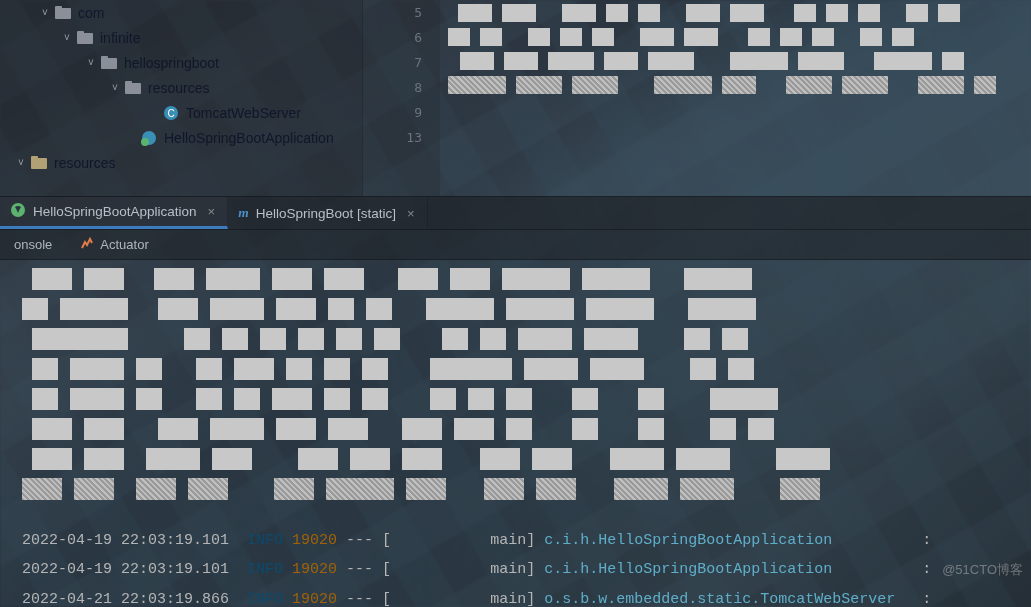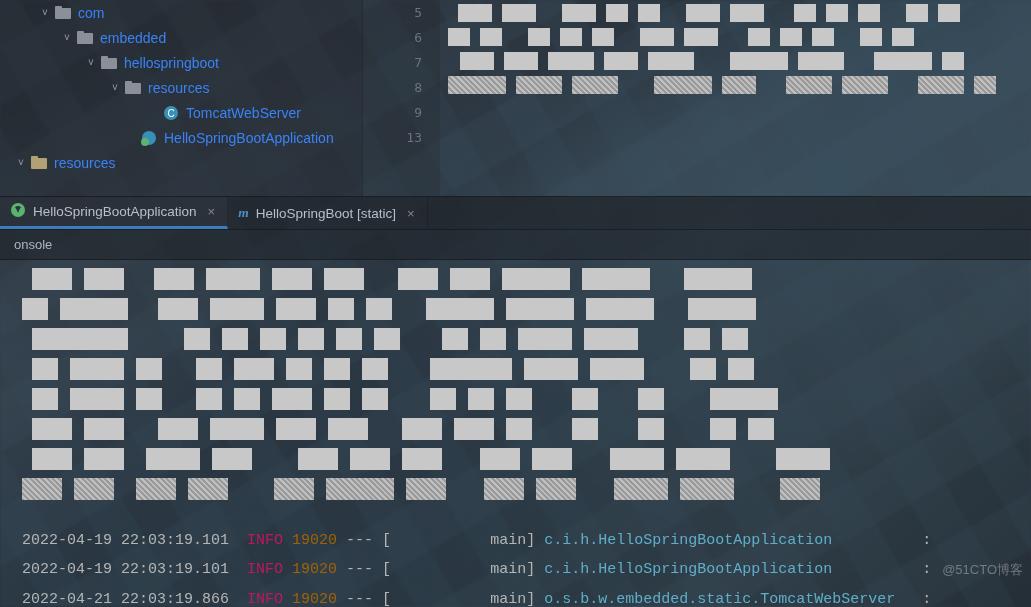--- a/index.html
+++ b/index.html
@@ -30,21 +30,21 @@
 }
 .top-area { position: relative; display: flex; height: 196px; }
 .tree { width: 362px; background: rgba(34,36,42,0.65); padding-top: 0; }
 .tree-row {
   display: flex; align-items: center; height: 25px;
   padding-left: 0; white-space: nowrap; cursor: pointer;
 }
 .arrow { width: 18px; text-align: center; color: #9aa0ac; font-size: 10px; }
 .ticon { width: 18px; height: 16px; margin-right: 6px; display: inline-flex; align-items: center; justify-content: center; }
 .folder-icon svg, .class-icon svg, .sb-icon svg { display:block; }
-.tlabel { color: #3b82f6; }
+.tlabel { color: #0f172a; }
 .gutter {
   width: 78px; background: rgba(34,36,42,0.55);
   border-left: 1px solid rgba(0,0,0,0.2);
   color: #6b7280; font-family: Consolas, monospace; font-size: 13px;
   padding-top: 0;
 }
 .gnum { height: 25px; display:flex; align-items:center; justify-content:flex-end; padding-right: 18px; }
 .editor-area {
   flex: 1; background: rgba(34,36,42,0.4);
   position: relative; overflow: hidden;
@@ -87,21 +87,21 @@
   height: calc(607px - 196px - 34px - 30px);
   background: rgba(30,32,38,0.45);
   overflow: hidden;
 }
 .ascii-console { padding: 8px 22px 4px 22px; }
 .ascii-console .row { margin-bottom: 8px; }
 .ascii-console .blk, .ascii-console .hblk, .ascii-console .sp { height: 22px; }
 .log-lines { padding: 14px 22px 0 22px; font-family: Consolas, "Courier New", monospace; font-size: 15px; }
 .log-line { white-space: pre; line-height: 1.95; color: #b5b5b5; }
 .lg-date { color: #b5b5b5; }
-.lg-info { color: #be185d; }
+.lg-info { color: #0c4a6e; }
 .lg-pid { color: #a16207; }
 .lg-class { color: #5faec9; }
 .watermark {
   position: absolute; right: 8px; bottom: 28px;
   color: rgba(200,200,200,0.45); font-size: 13px; pointer-events: none;
 }
 </style>
 </head>
 <body>
 <div class="bg-art"></div>
@@ -120,21 +120,21 @@
       <span class="tlabel">com</span>
     </div>
     <div class="tree-row" style="padding-left:58px">
       <span class="arrow">˅</span>
       <span class="ticon folder-icon">
         <svg width="16" height="13">
             <rect x="0" y="2" width="16" height="11" rx="1" fill="#8a8f99"></rect>
             <rect x="0" y="0" width="7" height="4" rx="1" fill="#8a8f99"></rect>
           </svg>
       </span>
-      <span class="tlabel">embedded</span>
+      <span class="tlabel">infinite</span>
     </div>
     <div class="tree-row" style="padding-left:82px">
       <span class="arrow">˅</span>
       <span class="ticon folder-icon">
         <svg width="16" height="13">
             <rect x="0" y="2" width="16" height="11" rx="1" fill="#8a8f99"></rect>
             <rect x="0" y="0" width="7" height="4" rx="1" fill="#8a8f99"></rect>
           </svg>
       </span>
       <span class="tlabel">hellospringboot</span>
@@ -301,20 +301,28 @@
     <span style="color:#4a8fc7;font-style:italic;font-weight:bold;font-family:serif">m</span>
     <span>HelloSpringBoot [static]</span>
     <span class="close">×</span>
   </div>
 </div>
 
 <div class="sub-tabs">
   <div class="sub-tab">
     <span>onsole</span>
   </div>
+  <div class="sub-tab">
+    <span>
+      <svg width="14" height="14">
+          <path d="M2 12 L5 6 L7 9 L10 3 L12 7" stroke="#e07b4a" stroke-width="2" fill="none"></path>
+        </svg>
+    </span>
+    <span>Actuator</span>
+  </div>
 </div>
 
 <div class="console-area">
   <div class="ascii-console">
     <div class="row">
       <span class="sp" style="width:10px"></span>
         <span class="blk" style="width:40px"></span>
         <span class="sp" style="width:12px"></span>
         <span class="blk" style="width:40px"></span>
         <span class="sp" style="width:30px"></span>

